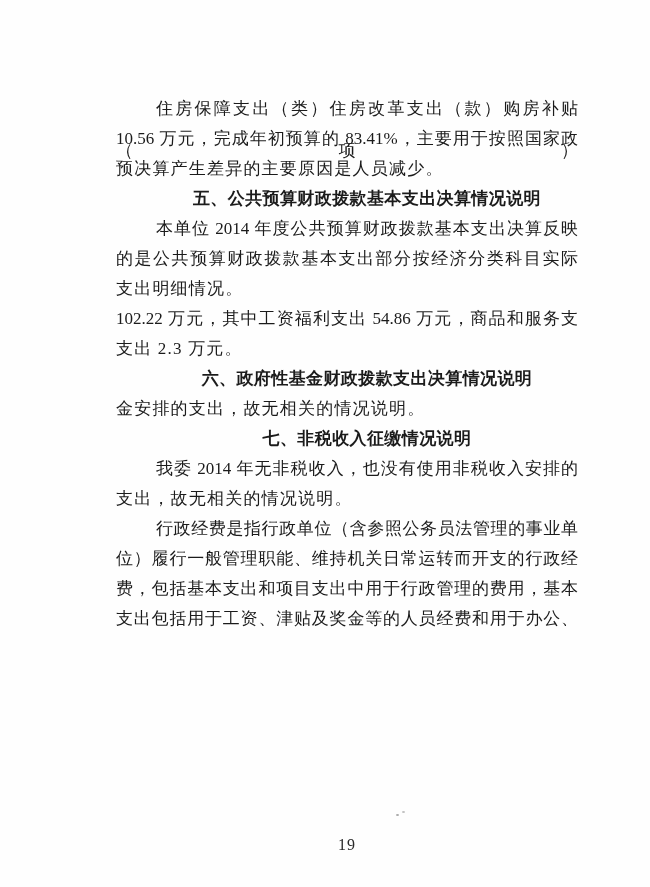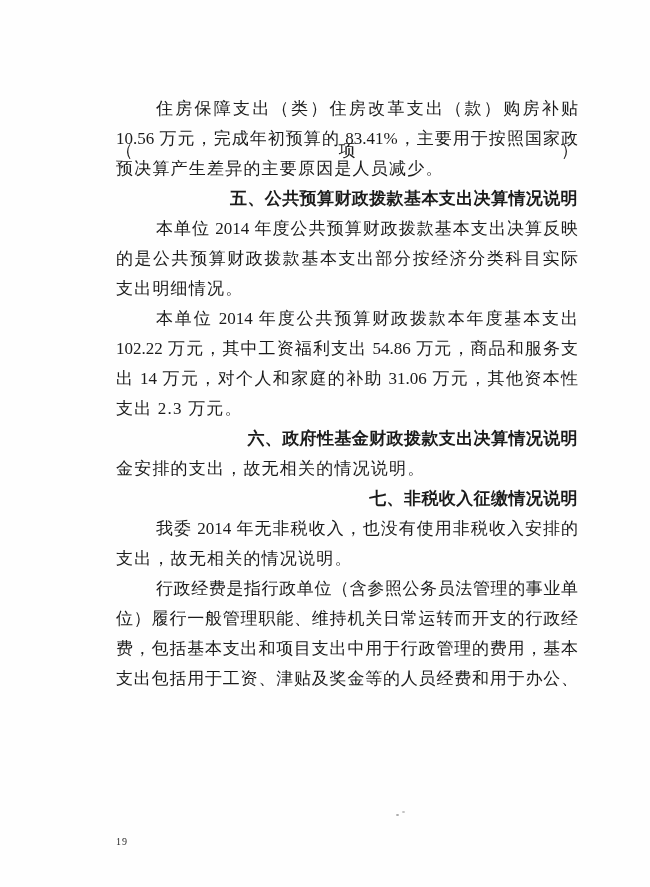--- a/index.html
+++ b/index.html
@@ -43,29 +43,29 @@
     letter-spacing: 1.2px;
   }
   .indent {
     text-indent: 2.35em;
   }
   .heading {
     font-weight: bold;
     text-indent: 2.35em;
     letter-spacing: 0.4px;
     height: 30px;
-    text-align: right;
+    text-align: center;
   }
   .footer {
     position: absolute;
     top: 836px;
     left: 116px;
     width: 462px;
-    text-align: left;
-    font-size: 10px;
+    text-align: center;
+    font-size: 16px;
     letter-spacing: 1px;
     color: #2a2a2a;
     font-family: Liberation Serif, serif;
   }
   
   .artifact {
     position: absolute;
     left: 396px;
     top: 814px;
     width: 3px;
@@ -86,23 +86,21 @@
     <div class="line indent">住房保障支出（类）住房改革支出（款）购房补贴（项）</div>
     <div class="line">10.56 万元，完成年初预算的 83.41%，主要用于按照国家政</div>
     <div class="line last">预决算产生差异的主要原因是人员减少。</div>
 
     <div class="heading">五、公共预算财政拨款基本支出决算情况说明</div>
 
     <div class="line indent">本单位 2014 年度公共预算财政拨款基本支出决算反映</div>
     <div class="line">的是公共预算财政拨款基本支出部分按经济分类科目实际</div>
     <div class="line last">支出明细情况。</div>
 
-    <div class="line indent">本单位 2014 年度公共预算财政拨款本年度基本支出</div>
     <div class="line">102.22 万元，其中工资福利支出 54.86 万元，商品和服务支</div>
-    <div class="line">出 14 万元，对个人和家庭的补助 31.06 万元，其他资本性</div>
     <div class="line last">支出 2.3 万元。</div>
 
     <div class="heading">六、政府性基金财政拨款支出决算情况说明</div>
 
     <div class="line last">金安排的支出，故无相关的情况说明。</div>
 
     <div class="heading">七、非税收入征缴情况说明</div>
 
     <div class="line indent">我委 2014 年无非税收入，也没有使用非税收入安排的</div>
     <div class="line last">支出，故无相关的情况说明。</div>

